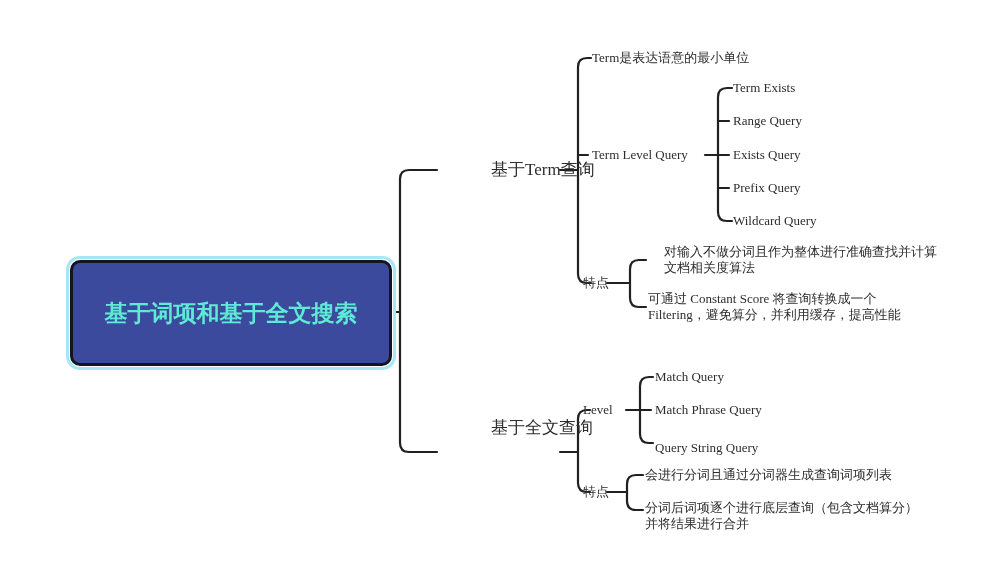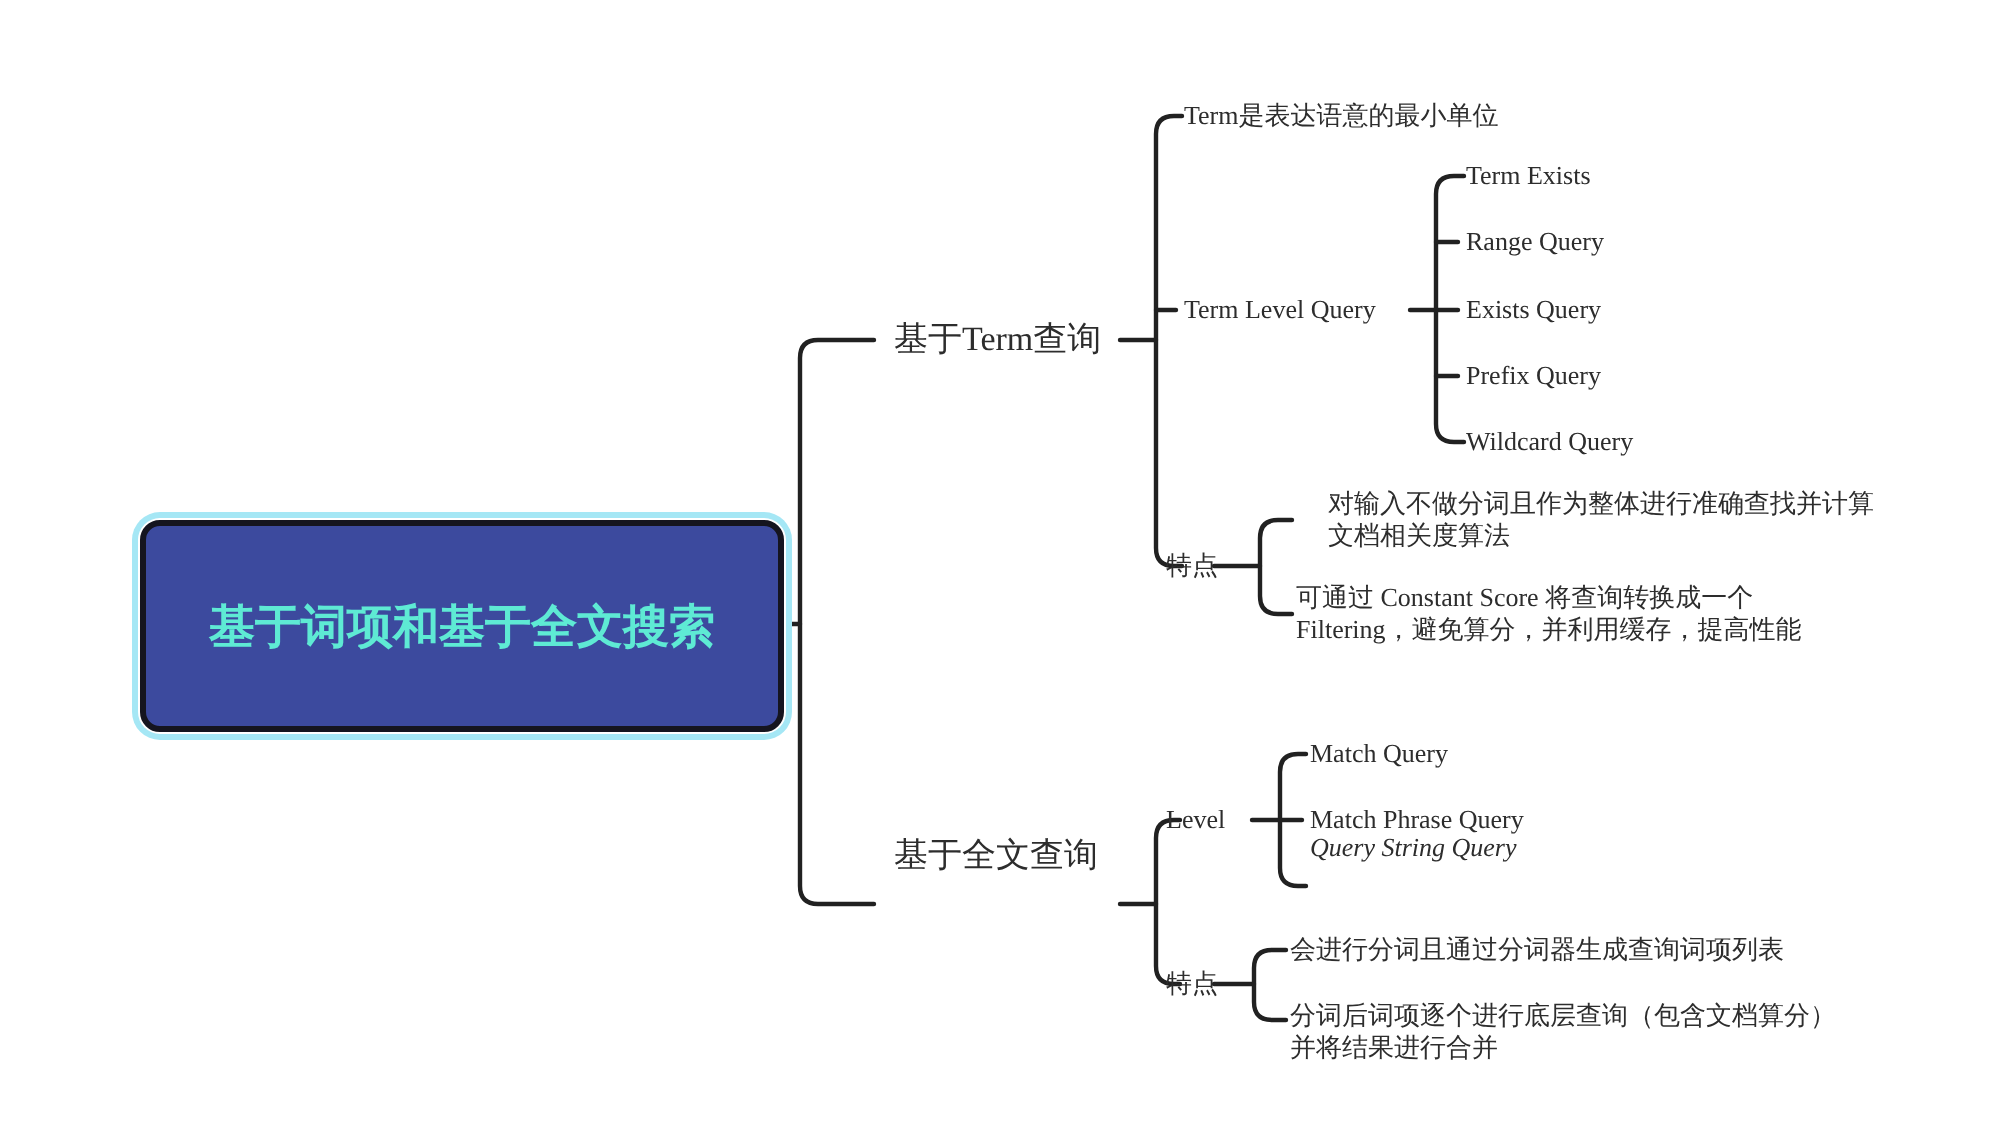--- a/index.html
+++ b/index.html
@@ -29,20 +29,21 @@
   .label{
     position:absolute;
     font-size:13px;
     line-height:16px;
     white-space:nowrap;
     transform:translateY(-50%);
     cursor:default;
   }
   .label.branch{
     font-size:17px;
+    margin-left:44px;
   }
   .label.wrap{
     white-space:normal;
     transform:none;
   }
   .root-node{
     position:absolute;
     left:70px;top:260px;
     width:288px;height:100px;
     padding:0 14px;
@@ -96,18 +97,18 @@
   <div class="label" style="left:733px;top:188px;">Prefix Query</div>
   <div class="label" style="left:733px;top:221px;">Wildcard Query</div>
   <div class="label" style="left:583px;top:283px;">特点</div>
   <div class="label wrap" style="left:648px;top:244px;width:284px;margin-left:16px;">对输入不做分词且作为整体进行准确查找并计算文档相关度算法</div>
   <div class="label wrap" style="left:648px;top:291px;width:274px;">可通过 Constant Score 将查询转换成一个 Filtering，避免算分，并利用缓存，提高性能</div>
 
   <div class="label branch" style="left:447px;top:428px;">基于全文查询</div>
   <div class="label" style="left:583px;top:410px;">Level</div>
   <div class="label" style="left:655px;top:377px;">Match Query</div>
   <div class="label" style="left:655px;top:410px;">Match Phrase Query</div>
-  <div class="label" style="left:655px;top:424px;font-style:italic;">Query String Query</div>
+  <div class="label" style="left:655px;top:448px;">Query String Query</div>
   <div class="label" style="left:583px;top:492px;">特点</div>
   <div class="label wrap" style="left:645px;top:500px;width:284px;">分词后词项逐个进行底层查询（包含文档算分）并将结果进行合并</div>
   <div class="label" style="left:645px;top:475px;">会进行分词且通过分词器生成查询词项列表</div>
 
 </div>
 
 </body></html>

